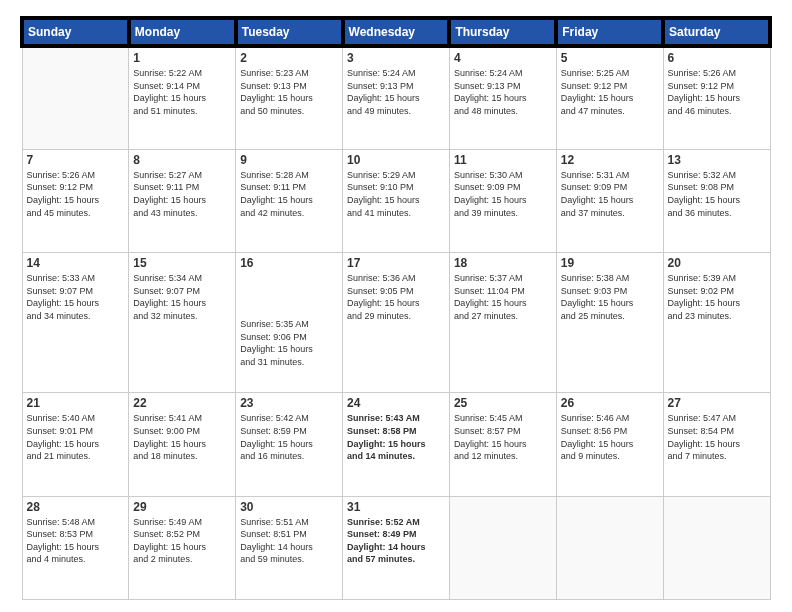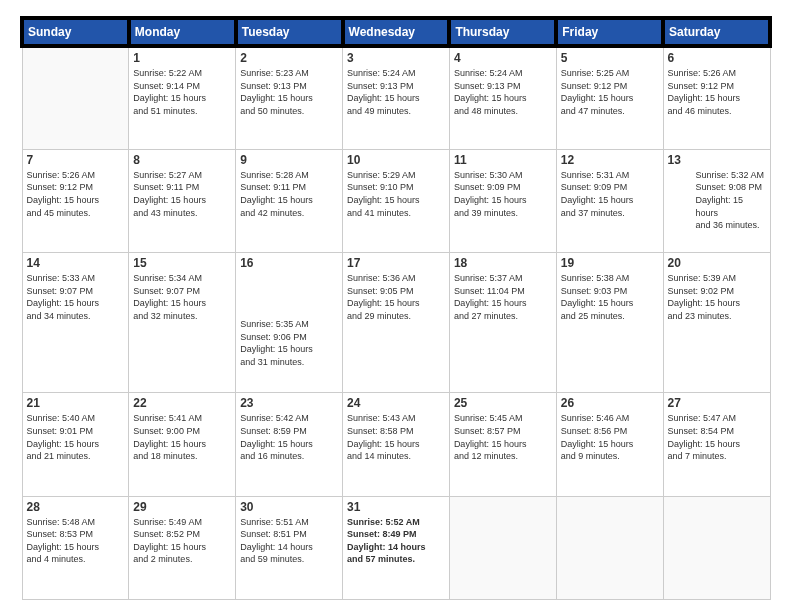--- a/index.html
+++ b/index.html
@@ -202,21 +202,21 @@
           </td>
           <td>
             <span class="day-number">12</span>
             <div class="day-info" style="white-space: pre-line;">Sunrise: 5:31 AM
 Sunset: 9:09 PM
 Daylight: 15 hours
 and 37 minutes.</div>
           </td>
           <td>
             <span class="day-number">13</span>
-            <div class="day-info" style="white-space: pre-line; margin-left: 28px;">Sunrise: 5:32 AM
+            <div class="day-info" style="white-space: pre-line;">Sunrise: 5:32 AM
 Sunset: 9:08 PM
 Daylight: 15 hours
 and 36 minutes.</div>
           </td>
         </tr>
         <tr>
           <td>
             <span class="day-number">14</span>
             <div class="day-info" style="white-space: pre-line;">Sunrise: 5:33 AM
 Sunset: 9:07 PM
@@ -283,21 +283,21 @@
           </td>
           <td>
             <span class="day-number">23</span>
             <div class="day-info" style="white-space: pre-line;">Sunrise: 5:42 AM
 Sunset: 8:59 PM
 Daylight: 15 hours
 and 16 minutes.</div>
           </td>
           <td>
             <span class="day-number">24</span>
-            <div class="day-info" style="white-space: pre-line;">Sunrise: 5:43 AM
+            <div class="day-info" style="white-space: pre-line; font-weight: bold;">Sunrise: 5:43 AM
 Sunset: 8:58 PM
 Daylight: 15 hours
 and 14 minutes.</div>
           </td>
           <td>
             <span class="day-number">25</span>
             <div class="day-info" style="white-space: pre-line;">Sunrise: 5:45 AM
 Sunset: 8:57 PM
 Daylight: 15 hours
 and 12 minutes.</div>

